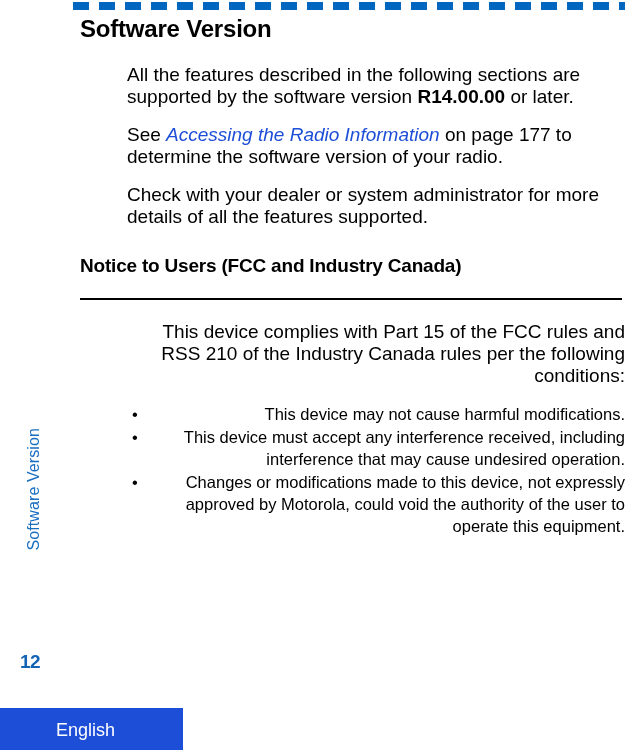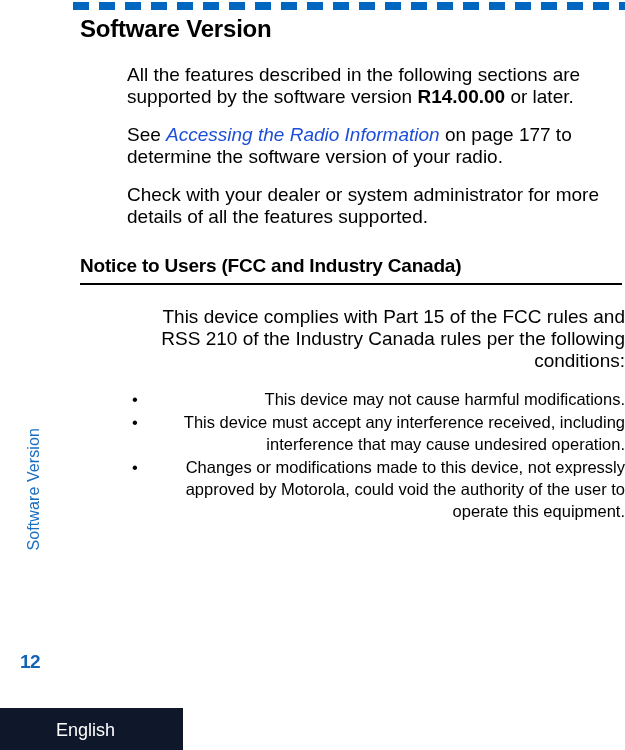--- a/index.html
+++ b/index.html
@@ -55,21 +55,21 @@
     margin: 0 0 20px 0;
     letter-spacing: -0.2px;
     color: #000;
   }
 
   h2.subhead {
     font-size: 19px;
     font-weight: bold;
     line-height: 24px;
     margin: 26px 0 0 0;
-    padding-bottom: 5px;
+    padding-bottom: 20px;
     border-bottom: 2px solid #000000;
     width: 542px;
     letter-spacing: -0.2px;
     color: #000;
   }
 
   
   .indent {
     margin-left: 47px;
     width: 498px;
@@ -145,21 +145,21 @@
     letter-spacing: -0.5px;
   }
 
   
   .lang-box {
     position: absolute;
     left: 0;
     top: 708px;
     width: 183px;
     height: 42px;
-    background: #0f172a;
+    background: #1d4ed8;
   }
   .lang-box .lang-label {
     position: absolute;
     left: 56px;
     top: 11px;
     color: #ffffff;
     font-size: 18px;
     line-height: 22px;
   }
 </style>

